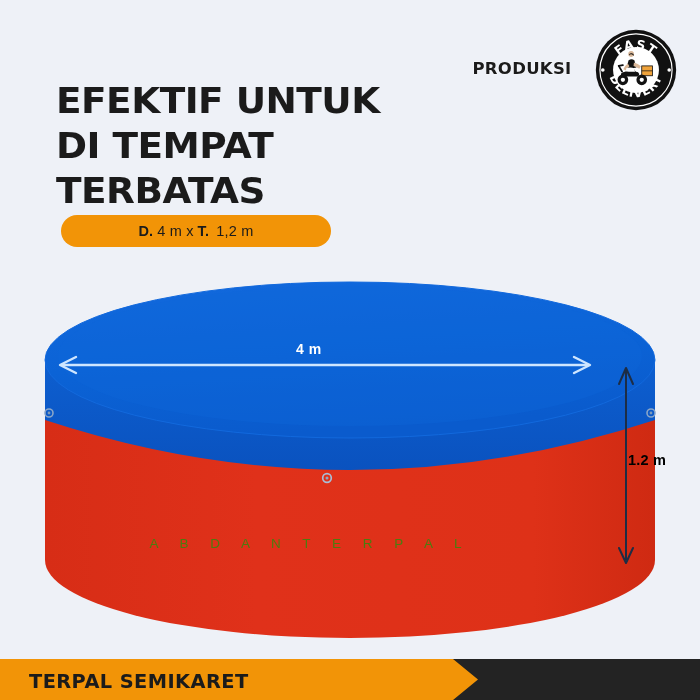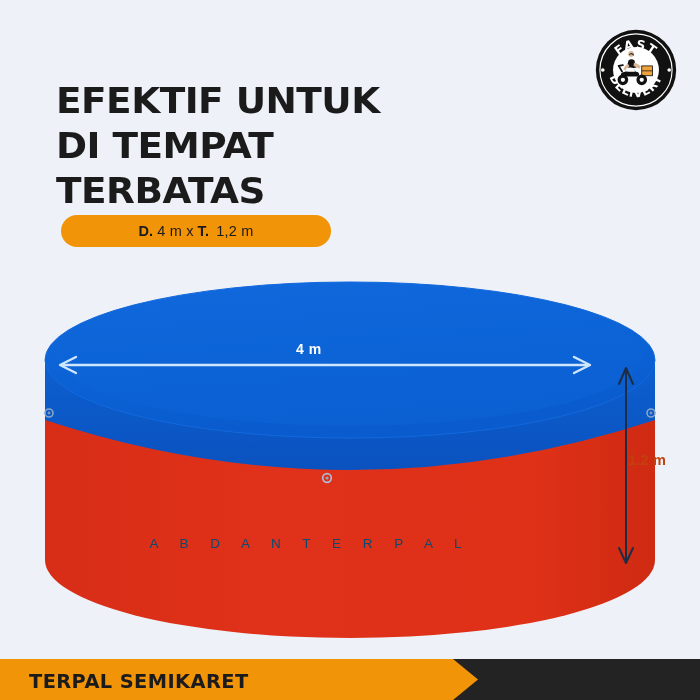--- a/index.html
+++ b/index.html
@@ -76,30 +76,30 @@
     position:absolute;
     left:296px; top:341px;
     font-size:14px; font-weight:bold;
     color:#ffffff;
     letter-spacing:0.5px;
   }
   .dim-h-label {
     position:absolute;
     left:628px; top:452px;
     font-size:14.5px; font-weight:bold;
-    color:#c2410c;
+    color:#000000;
     letter-spacing:0.2px;
   }
   .watermark {
     position:absolute;
     left:0; top:536px; width:620px;
     text-align:center;
     font-size:13.5px;
     letter-spacing:9px;
-    color:#0c4a6e;
+    color:#4d7c0f;
     font-weight:500;
   }
 
   
   .banner { position:absolute; left:0; top:659px; width:700px; height:41px; }
   .banner-label {
     position:absolute;
     left:29px; top:670px;
     font-family:"DejaVu Sans", sans-serif;
     font-weight:bold;
@@ -118,20 +118,21 @@
   <div class="headline-line">EFEKTIF UNTUK</div>
   <div class="headline-line">DI TEMPAT</div>
   <div class="headline-line">TERBATAS</div>
 </div>
 
 <div class="size-pill">
   <span><b>D.</b><span style="margin-left:4px">4 m</span><span style="margin:0 4px">x</span><b>T.</b><span style="margin-left:7px">1,2 m</span></span>
 </div>
 
 <div class="produksi">
+  <div>PRODUKSI</div>
 </div>
 
 <div class="delivery-stamp">
   <svg viewBox="0 0 100 100" width="82" height="82">
     <defs>
       <path id="arcTop" d="M 20 54 A 30 30 0 0 1 80 54" fill="none"></path>
       <path id="arcBot" d="M 17 50 A 33 33 0 0 0 83 50" fill="none"></path>
     </defs>
     <circle cx="50" cy="50" r="49" fill="#111111"></circle>
     <circle cx="50" cy="50" r="44" fill="none" stroke="#ffffff" stroke-width="1.4"></circle>

